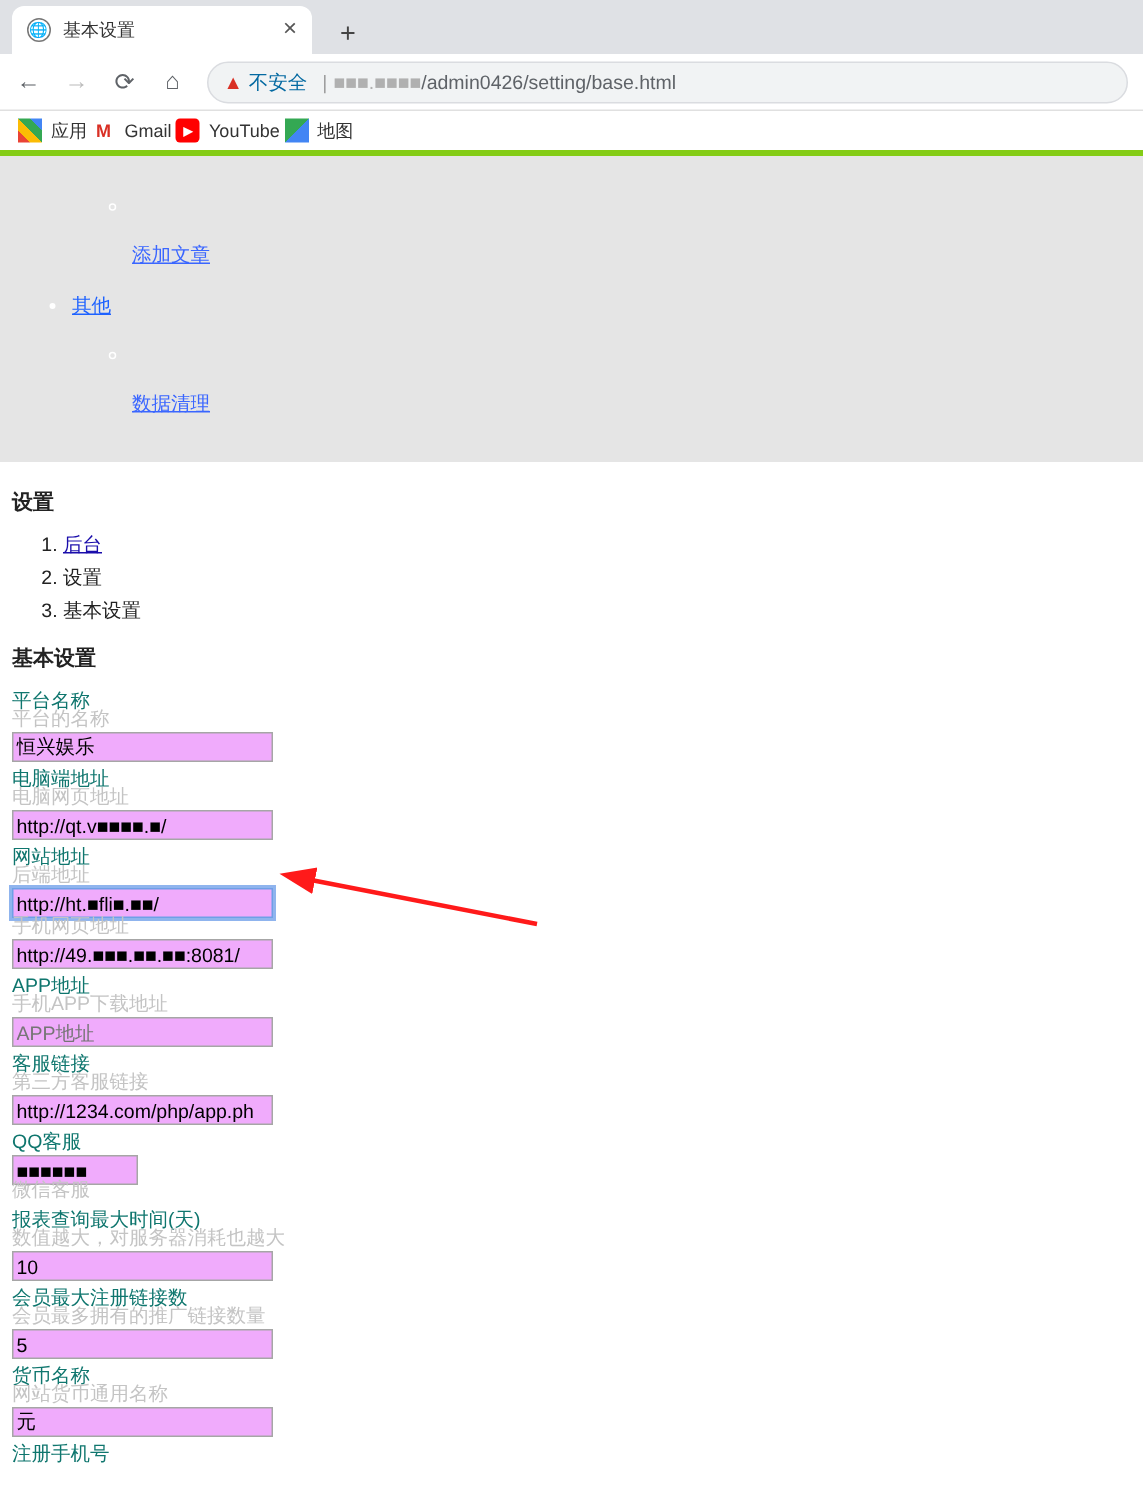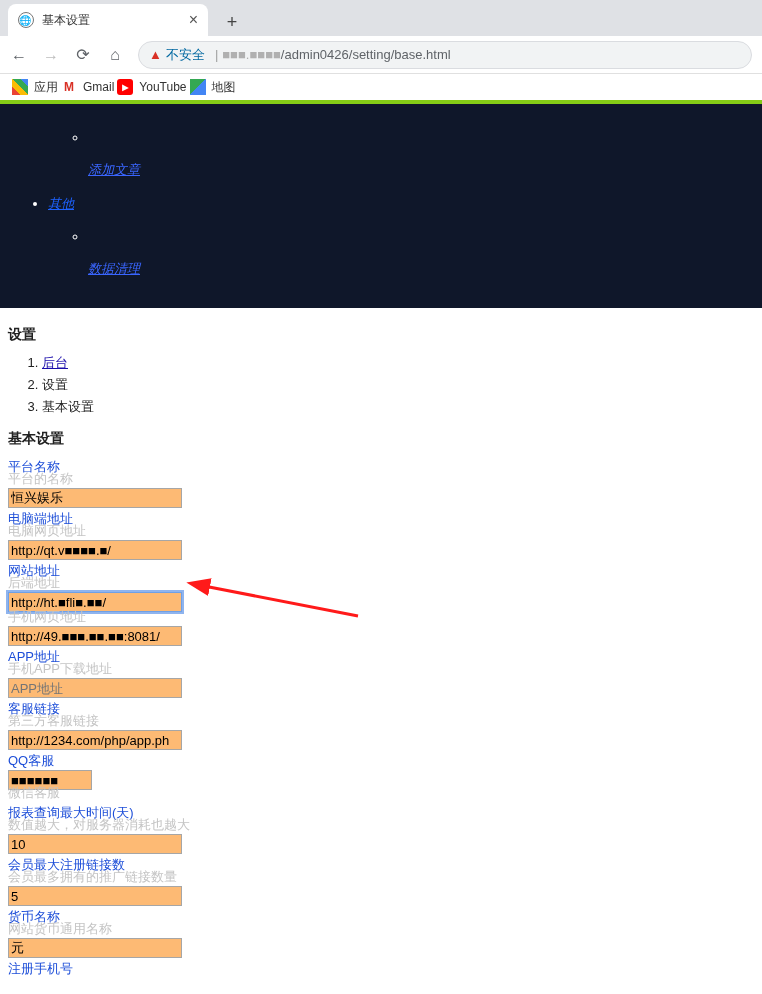--- a/index.html
+++ b/index.html
@@ -21,39 +21,39 @@
     .addrwrap .addr .gray { color:#b0b0b0; }
     .bookmarks { height:30px; border-bottom:4px solid #84cc16; display:flex; align-items:center; padding:0 12px; gap:3px; font-size:12px;}
     .bookmarks .bk { display:flex; align-items:center; gap:6px; color:#333;}
     .bkicon { width:16px; height:16px; display:inline-flex; align-items:center; justify-content:center; font-weight:bold;}
     .bkicon.apps { background:linear-gradient(45deg,#ea4335 25%, #fbbc05 25% 50%, #34a853 50% 75%, #4285f4 75%); font-size:0;}
     .bkicon.gmail { color:#d93025;}
     .bkicon.youtube { color:#fff; background:#ff0000; border-radius:3px; font-size:8px;}
     .bkicon.maps { background:linear-gradient(135deg,#34a853 50%,#4285f4 50%);}
 
     
-    .darknav { background:#0f172a; color:#fff; padding:10px 0 14px 0; min-height:170px;font-style:italic;}
+    .darknav { background:#e5e5e5; color:#fff; padding:10px 0 14px 0; min-height:170px;}
     .darknav ul { list-style:disc; padding-left:48px;}
     .darknav ul ul { list-style:circle; padding-left:40px;}
     .darknav li { margin:16px 0;}
     .darknav a { color:#3a66ff; text-decoration:underline;}
     .darknav .catlink { color:#1e62ff; }
 
     
     .page { padding:10px 8px 20px 8px;}
     .page h2 { font-size:14px; font-weight:bold; margin:8px 0 10px 0;}
     ol.crumb { padding-left:34px; margin:6px 0 14px 0; font-size:13px;}
     ol.crumb li { margin:4px 0;}
     ol.crumb a { color:#1a0dab; text-decoration:underline;}
     h3.sub { font-size:14px; font-weight:bold; margin:12px 0 10px 0;}
 
     .field { margin-bottom:2px; position:relative;}
-    .field-label { font-size:13px; color:#1d4ed8; }
+    .field-label { font-size:13px; color:#0f766e; }
     .field-sub { font-size:13px; color:#c4c4c4; margin-top:-6px;}
-    .field input[type=text] { width:174px; height:20px; border:1px solid #a6a6a6; font-size:13px; padding:0 2px; background:#fdba74; }
+    .field input[type=text] { width:174px; height:20px; border:1px solid #a6a6a6; font-size:13px; padding:0 2px; background:#f0abfc; }
     .field input.hl { outline:2px solid #8fb4ee; outline-offset:0; border-color:#6fa0e6;}
 
     .arrow { position:absolute; pointer-events:none; }
     .arrow svg { overflow:visible;}
   </style>
 </head>
 <body>
 
 <div class="tabbar">
   <div class="tab">

